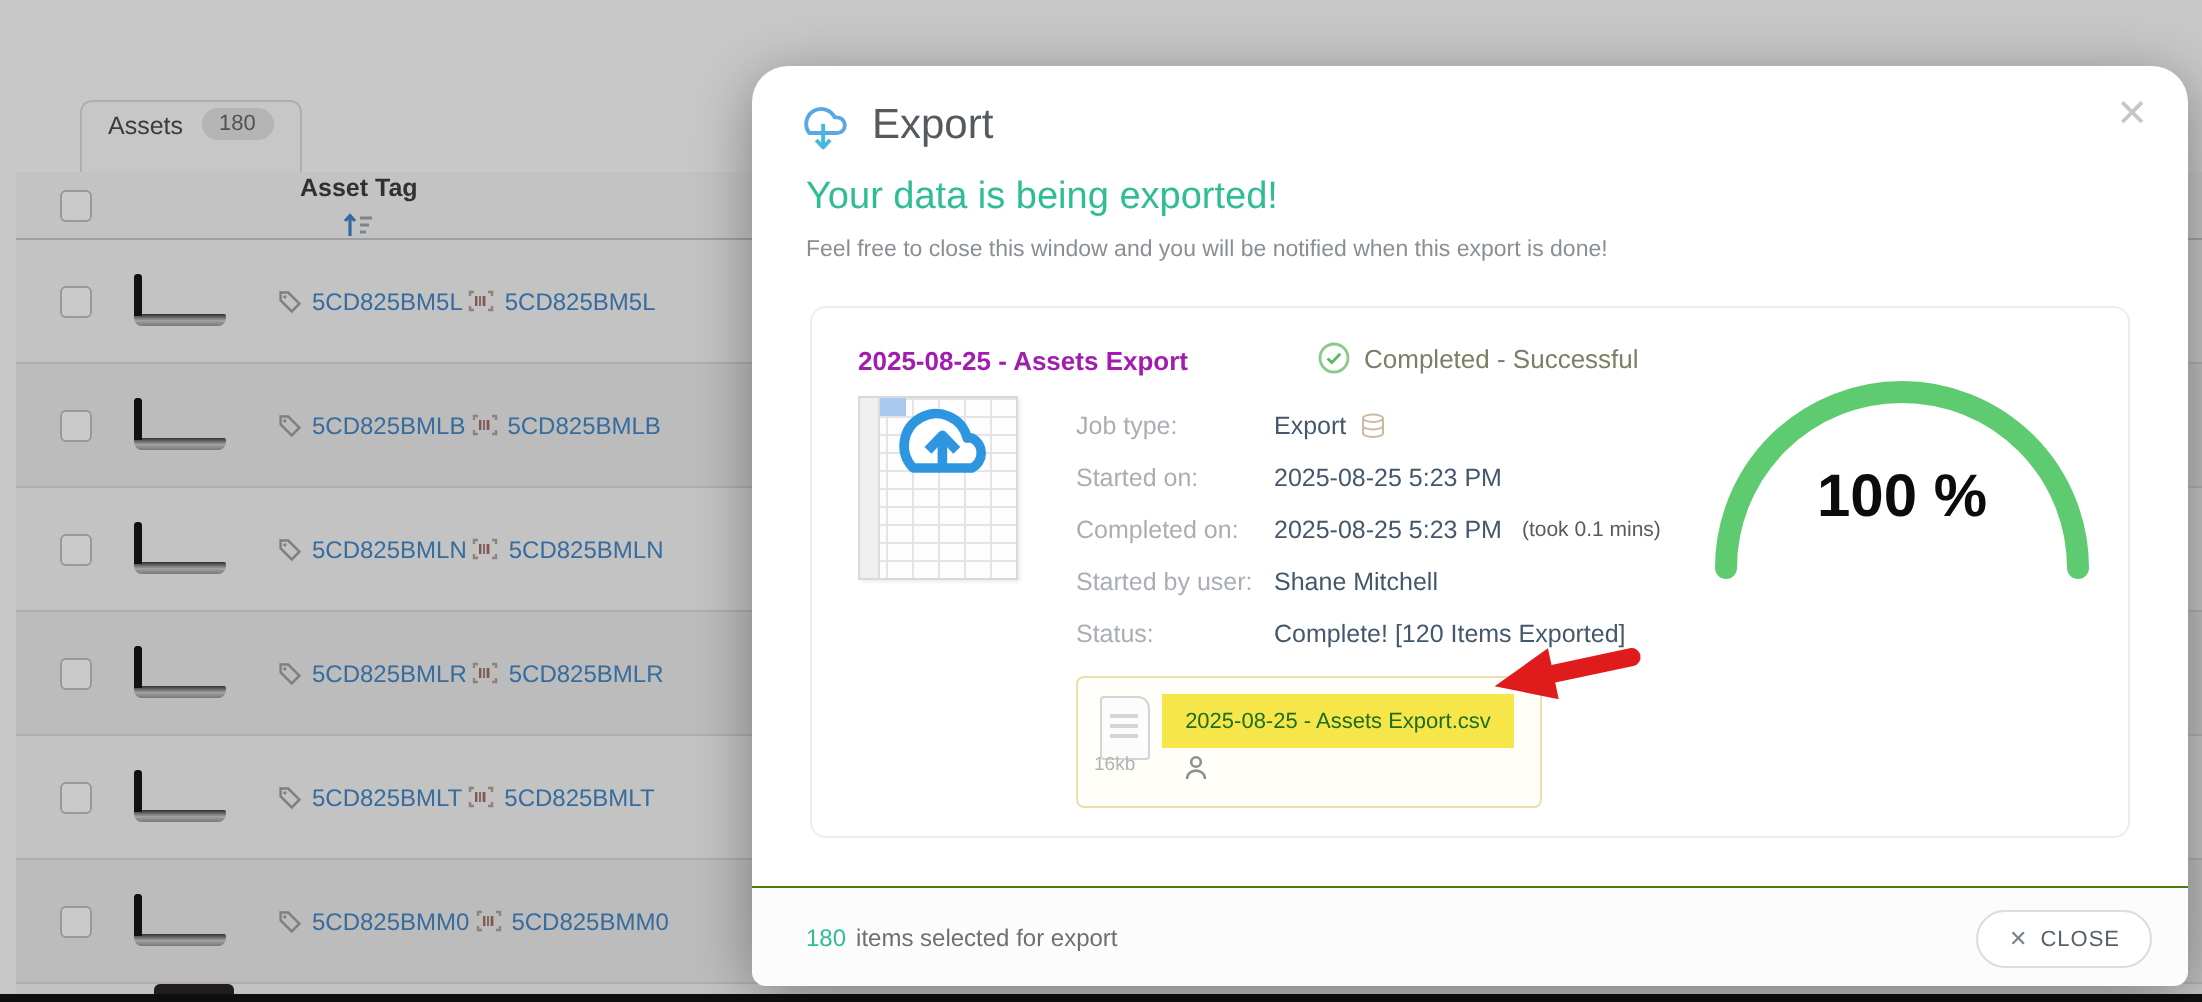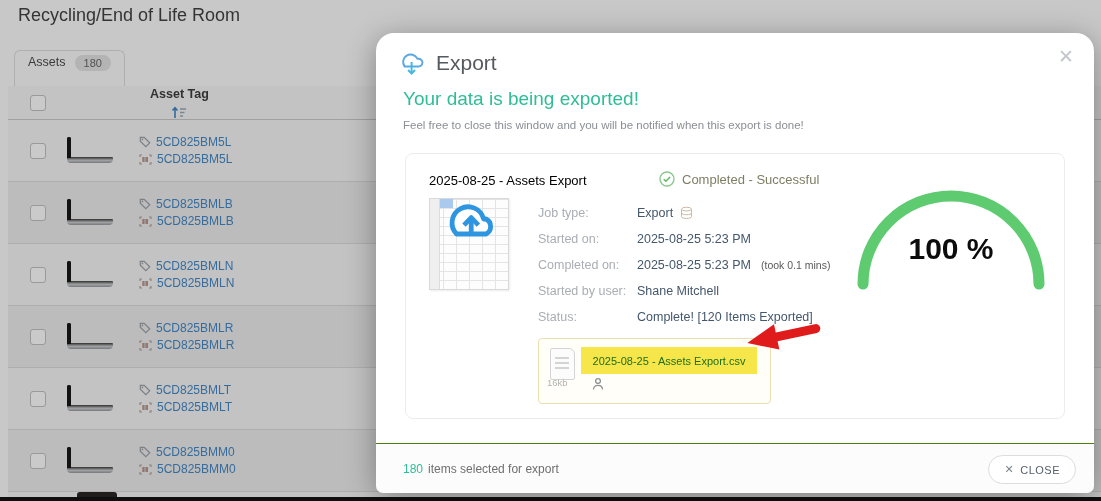--- a/index.html
+++ b/index.html
@@ -3,62 +3,62 @@
 <meta charset="utf-8">
 <style>
   * { margin:0; padding:0; box-sizing:border-box; }
   html,body { width:1101px; height:501px; overflow:hidden; }
   body { font-family:"Liberation Sans", sans-serif; background:#ffffff; position:relative; }
 
   
   .bg-page { position:absolute; inset:0; background:#fdfdfd; }
   .page-title { position:absolute; left:18px; top:5px; font-size:18px; color:#3f3f3f; }
   .tab-bar { position:absolute; left:14px; top:50px; height:36px; display:flex; }
-  .tab { display:flex; align-items:flex-start; gap:9px; padding:4px 13px; background:#fbfbfb;
+  .tab { display:flex; align-items:flex-end; gap:9px; padding:16px 13px; background:#fbfbfb;
          border:1px solid #dddddd; border-bottom:none; border-radius:6px 6px 0 0;
-         font-size:12.5px; color:#4a4a4a; }
+         font-size:12.5px; color:#4a4a4a;margin-left:26px; }
   .tab-badge { background:#e3e3e3; color:#666; border-radius:9px; padding:2px 9px; font-size:11px; }
 
   .thead { position:absolute; left:8px; right:0; top:86px; height:34px; background:#f7f7f7;
            border-bottom:1px solid #c9c9c9; display:flex; align-items:center; }
   .thead .cb { margin-left:22px; }
   .th-label { margin-left:104px; font-size:12.5px; font-weight:bold; color:#3b3b3b; display:flex; align-items:center; gap:4px;flex-direction:column; }
 
   .cb { width:16px; height:16px; background:#fff; border:1.5px solid #c0c0c0; border-radius:3px; display:inline-block; flex:0 0 auto; }
 
   .rows { position:absolute; left:8px; right:0; top:120px; }
   .trow { height:62px; border-bottom:1px solid #dcdcdc; display:flex; align-items:center; background:#f6f6f6; }
   .trow:nth-child(even) { background:#ededed; }
   .trow .cb { margin-left:22px; }
   .laptop { margin-left:21px; width:46px; }
   .lap-screen { width:40px; height:27px; background:#262220; border:2px solid #161412; border-radius:3px 3px 0 0; margin:0 auto; overflow:hidden; }
   .lap-img { width:100%; height:100%; background:linear-gradient(135deg,#87755d 0%,#a08565 35%,#64513f 65%,#342c25 100%); }
   .lap-base { width:46px; height:6px; background:linear-gradient(#3a3a3a,#caccce 55%,#94989c); border-radius:1px 1px 4px 4px; }
-  .tagcol { margin-left:26px; display:flex; flex-direction:column; gap:3px; }
+  .tagcol { margin-left:26px; display:flex; flex-direction:row; gap:3px; }
   .tagline { display:flex; align-items:center; gap:5px; font-size:12px; }
   .tagline a { color:#4287c7; text-decoration:none; }
   .partial-row { height:5px; background:#f6f6f6; display:flex; }
   .partial-lap { margin-left:69px; width:40px; height:5px; background:#262220; border-radius:3px 3px 0 0; }
   .bottom-strip { position:absolute; left:0; right:0; bottom:0; height:4px; background:#101010; }
 
   
   .overlay { position:absolute; inset:0; background:rgba(15,15,15,0.22); z-index:5; }
 
   
   .modal { position:absolute; left:376px; top:33px; width:718px; height:460px; background:#ffffff;
            border-radius:18px; box-shadow:0 6px 30px rgba(0,0,0,0.35); z-index:10; }
   .m-header { position:absolute; left:20px; top:15px; display:flex; align-items:center; gap:10px; }
   .m-title { font-size:21px; color:#555a5e; }
   .m-close { position:absolute; right:20px; top:12px; font-size:19px; color:#c3c7cb; cursor:pointer; }
   .m-heading { position:absolute; left:27px; top:55px; font-size:19px; color:#2fbd96; }
   .m-subheading { position:absolute; left:27px; top:86px; font-size:11.5px; color:#8a8f94; }
 
   .job-card { position:absolute; left:29px; top:120px; width:660px; height:266px;
               border:1px solid #ececec; border-radius:8px; background:#fff; }
-  .job-name { position:absolute; left:23px; top:19px; font-size:13px; font-weight:normal; color:#000000; }
+  .job-name { position:absolute; left:23px; top:19px; font-size:13px; font-weight:bold; color:#a21caf; }
   .job-status { position:absolute; left:253px; top:17px; display:flex; align-items:center; gap:7px;
                 font-size:13px; color:#7d7e64;justify-content:space-between; }
 
   .sheet { position:absolute; left:23px; top:44px; width:80px; height:92px; background:#fdfdfd;
            border:1px solid #d9d9d9; box-shadow:1px 1px 2px rgba(0,0,0,0.08);
            background-image:
              linear-gradient(#e4e4e4 1px, transparent 1px),
              linear-gradient(90deg,#e4e4e4 1px, transparent 1px);
            background-size:13px 9px; }
   .sheet-sel { position:absolute; left:10px; top:0; width:13px; height:9px; background:#a9c9ee; }
@@ -97,21 +97,20 @@
                border:1px solid #dcdcdc; border-radius:15px; display:flex; align-items:center; gap:6px;
                font-size:11px; color:#55606a; letter-spacing:0.5px; cursor:pointer; }
   .close-btn .x { font-size:11px; color:#7a838c; }
 
   svg { display:block; }
 </style>
 </head>
 <body>
 
 <div class="bg-page">
-  <div class="page-title">Recycling/End of Life Room</div>
 
   <div class="tab-bar">
     <div class="tab">
       <span>Assets</span>
       <span class="tab-badge">180</span>
     </div>
   </div>
 
   <div class="thead">
     <span class="cb"></span>

